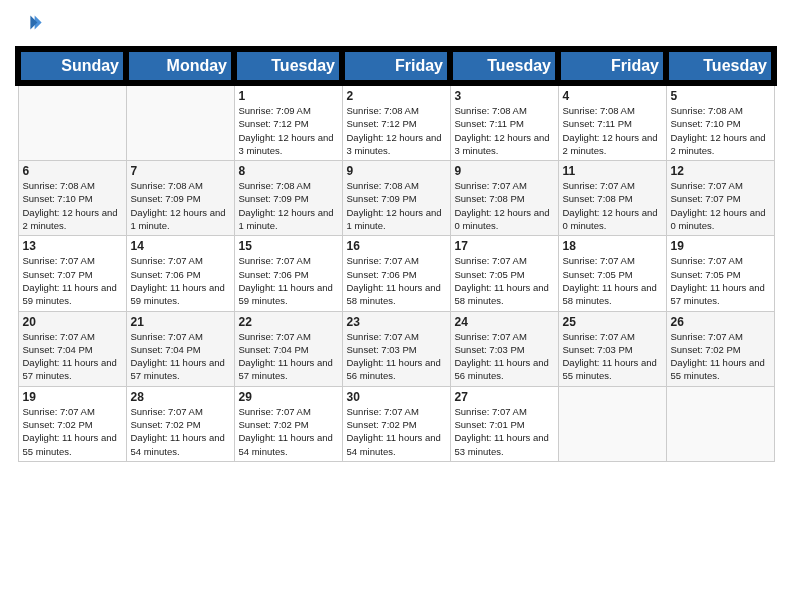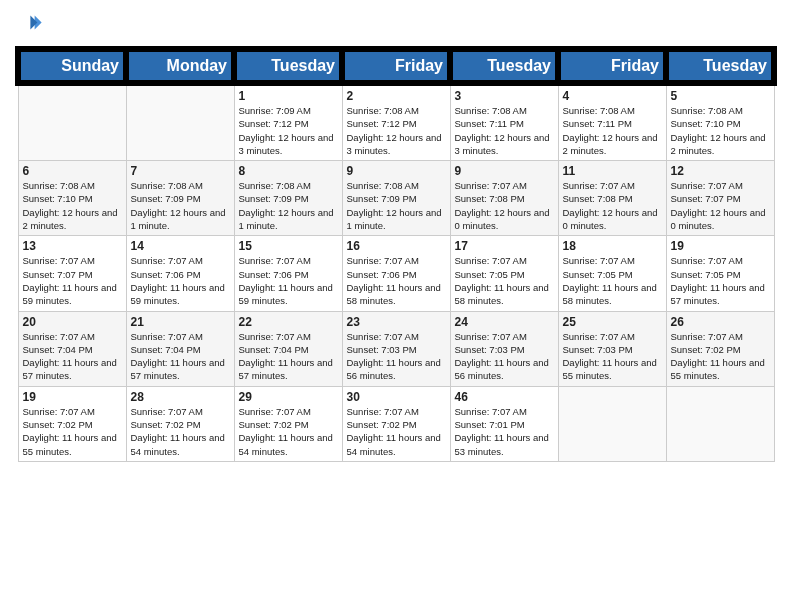--- a/index.html
+++ b/index.html
@@ -245,21 +245,21 @@
 Sunset: 7:02 PM
 Daylight: 11 hours and 54 minutes.</div>
           </td>
           <td>
             <span class="day-num">30</span>
             <div class="day-info" style="white-space: pre-line;">Sunrise: 7:07 AM
 Sunset: 7:02 PM
 Daylight: 11 hours and 54 minutes.</div>
           </td>
           <td>
-            <span class="day-num">46</span>
+            <span class="day-num">27</span>
             <div class="day-info" style="white-space: pre-line;">Sunrise: 7:07 AM
 Sunset: 7:01 PM
 Daylight: 11 hours and 53 minutes.</div>
           </td>
           <td class="empty"></td>
           <td class="empty"></td>
         </tr>
       </tbody>
   </table>
 </div>

